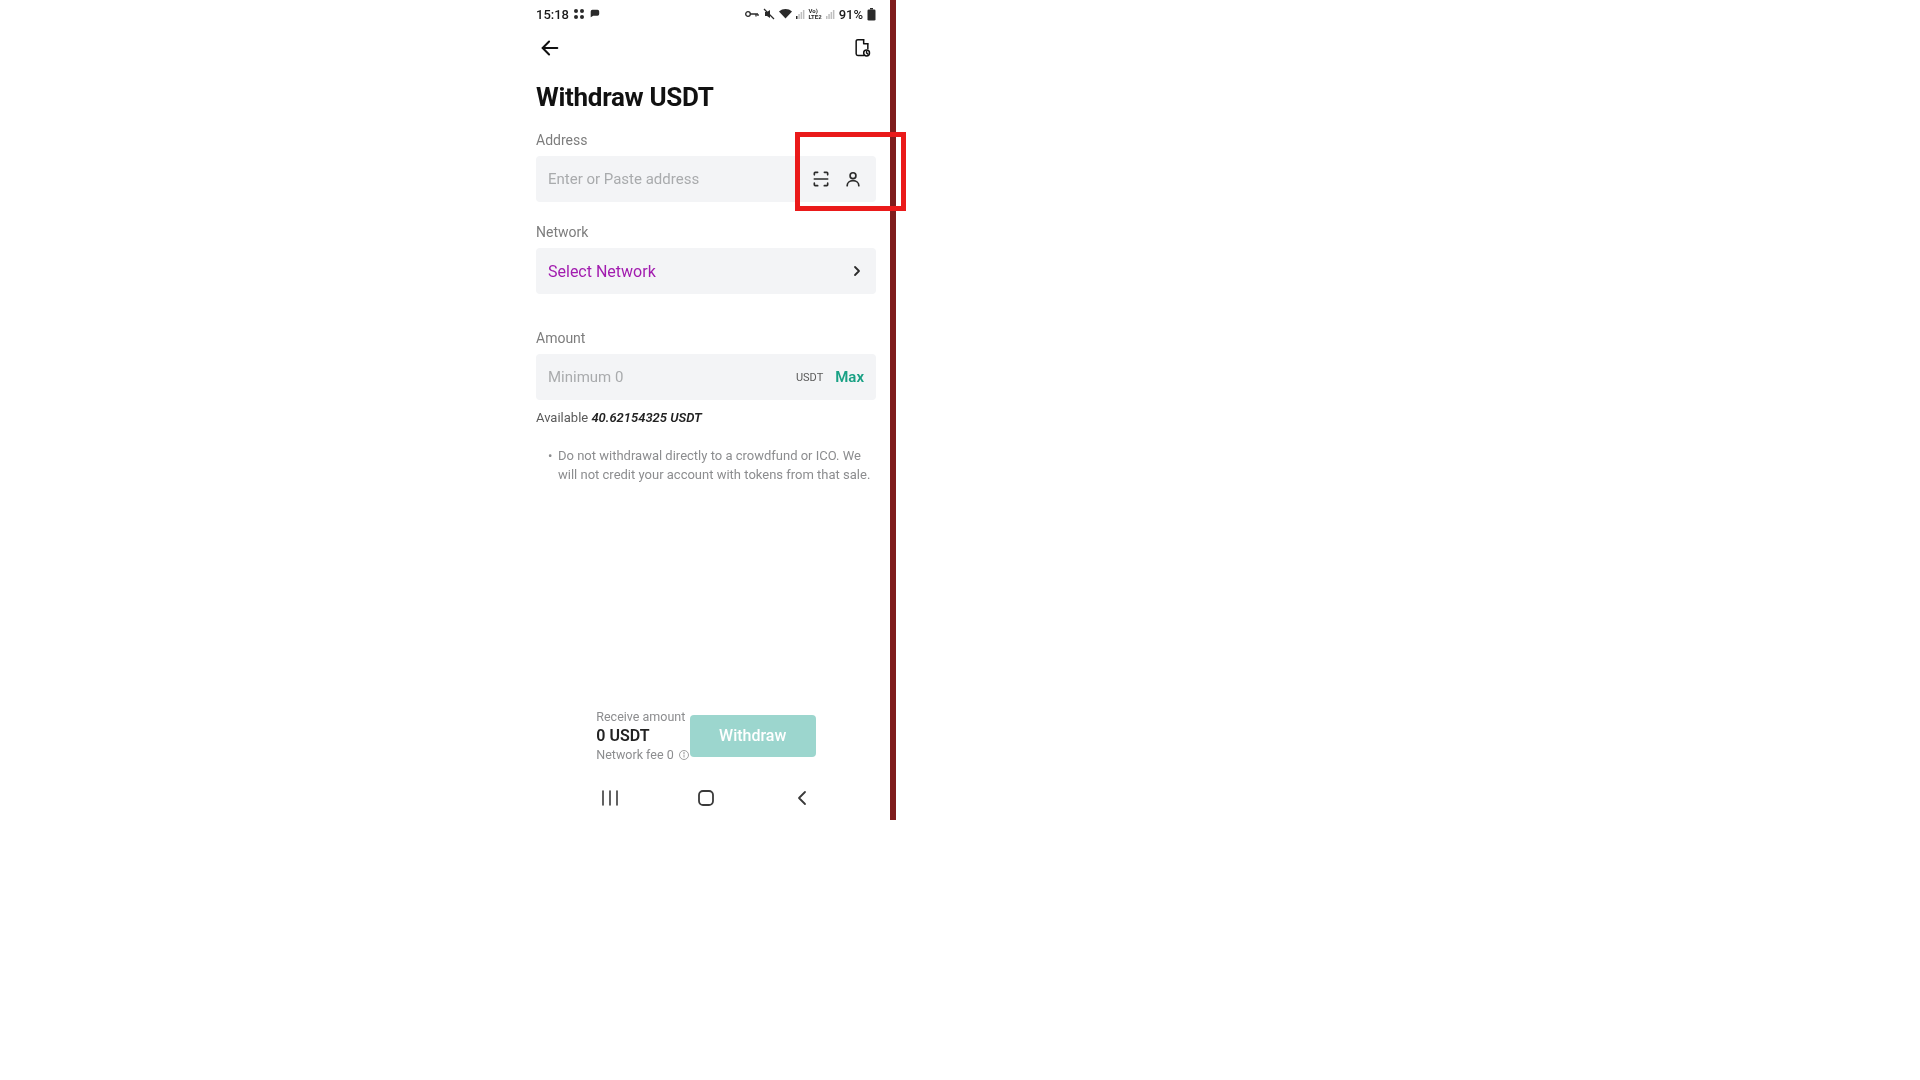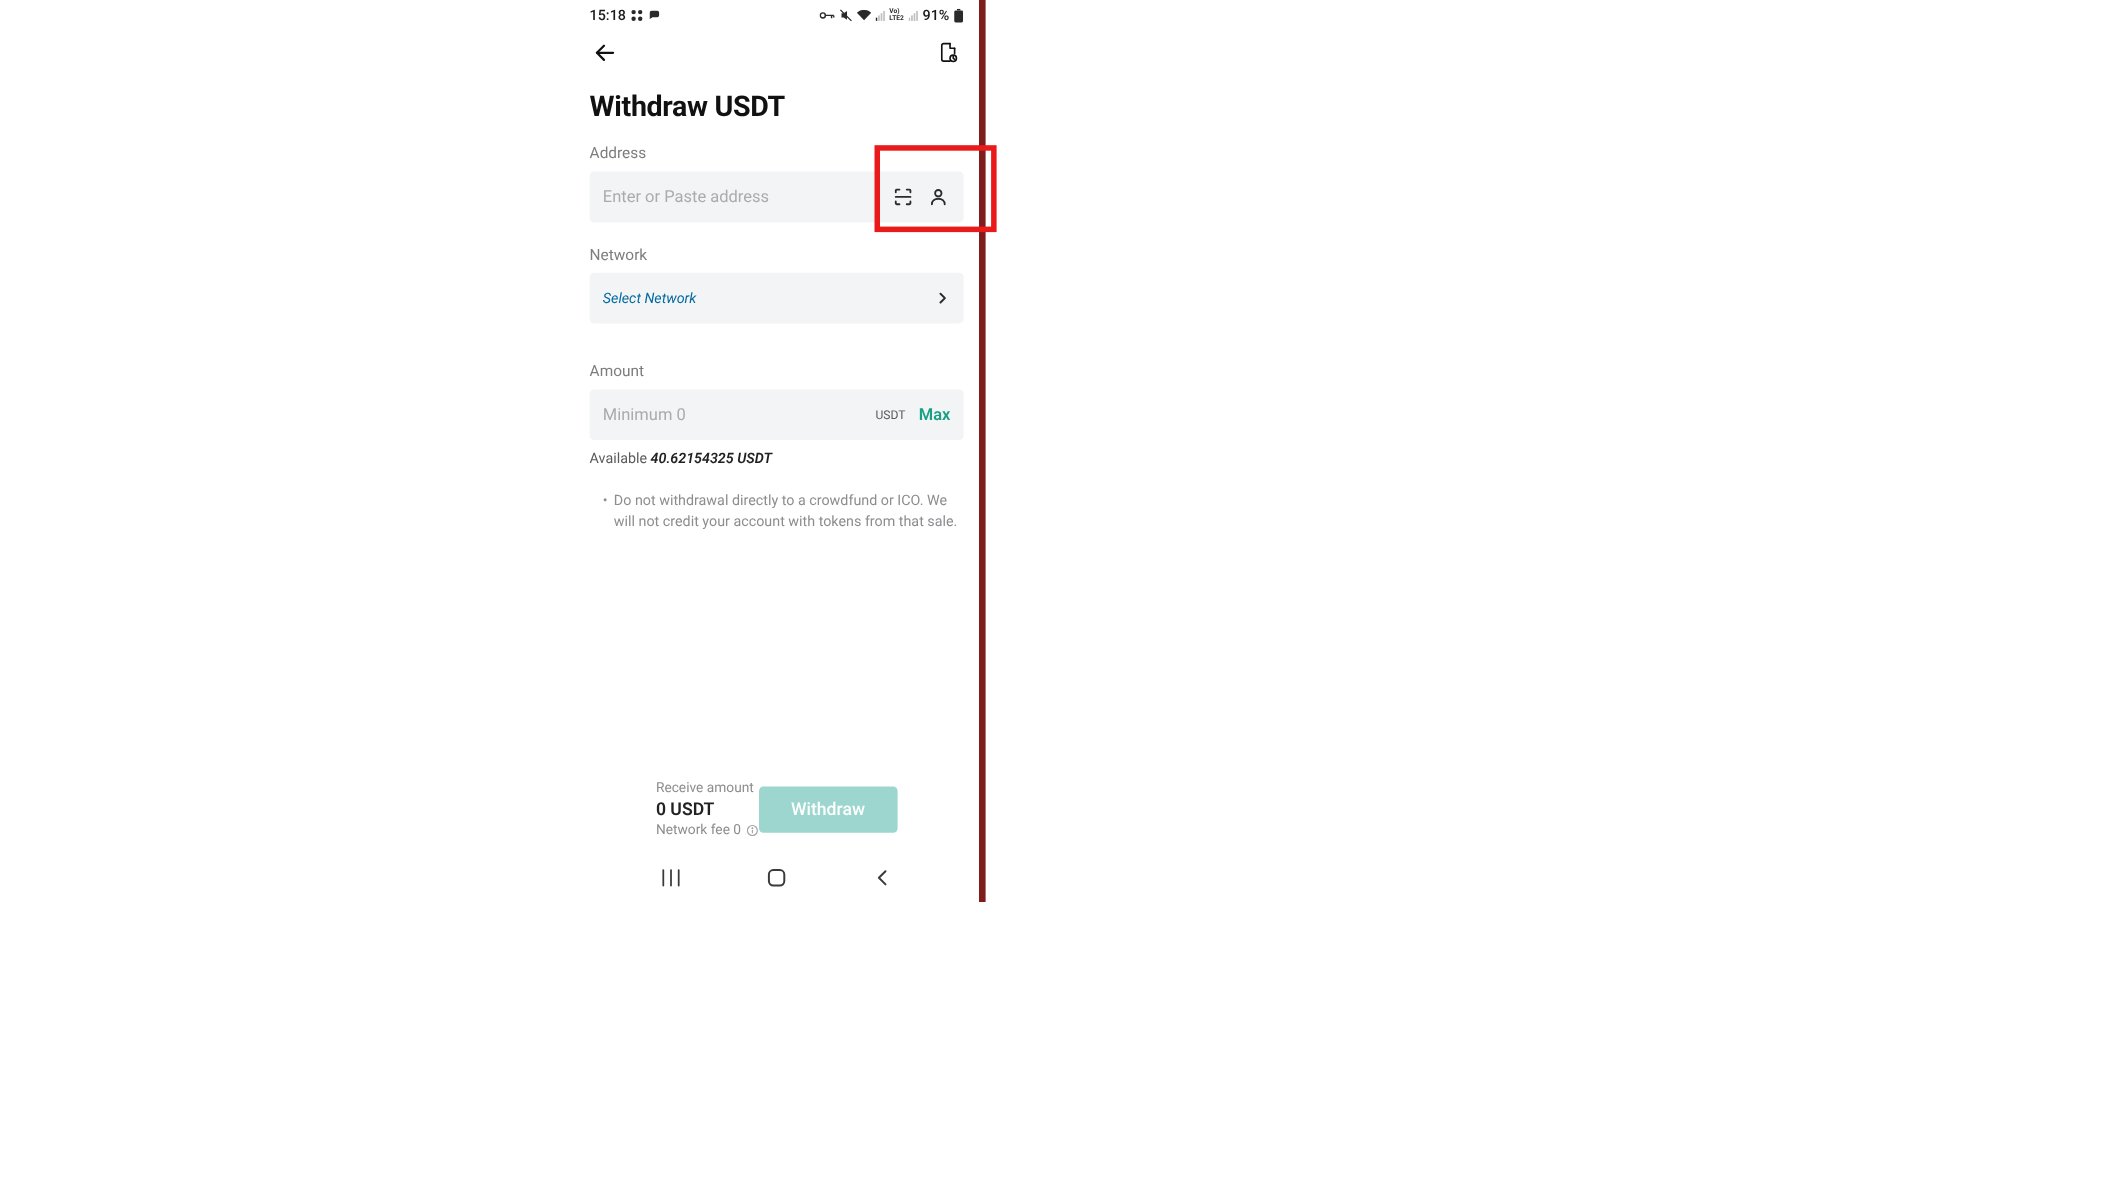--- a/index.html
+++ b/index.html
@@ -71,21 +71,21 @@
     background: #f3f4f6;
     border-radius: 4px;
     height: 46px;
     display: flex;
     align-items: center;
     justify-content: space-between;
     padding: 0 14px 0 12px;
     margin-bottom: 36px;
     cursor: pointer;
   }
-  .select-row .placeholder { font-size: 13px; color: #0369a1; font-style: italic; }
+  .select-row .placeholder { font-size: 16px; color: #a21caf; }
 
   .amount-row {
     background: #f3f4f6;
     border-radius: 4px;
     height: 46px;
     display: flex;
     align-items: center;
     padding: 0 12px;
     gap: 12px;
     margin-bottom: 10px;

